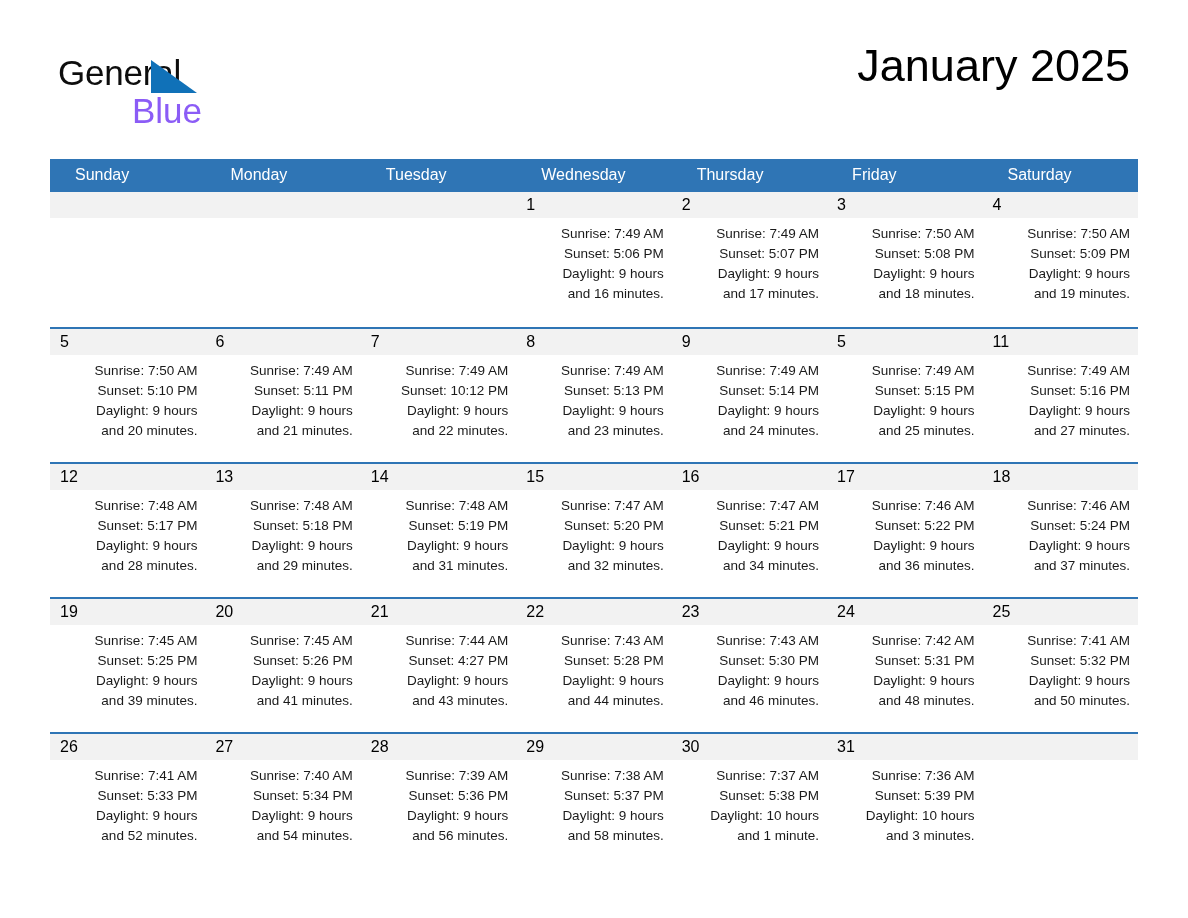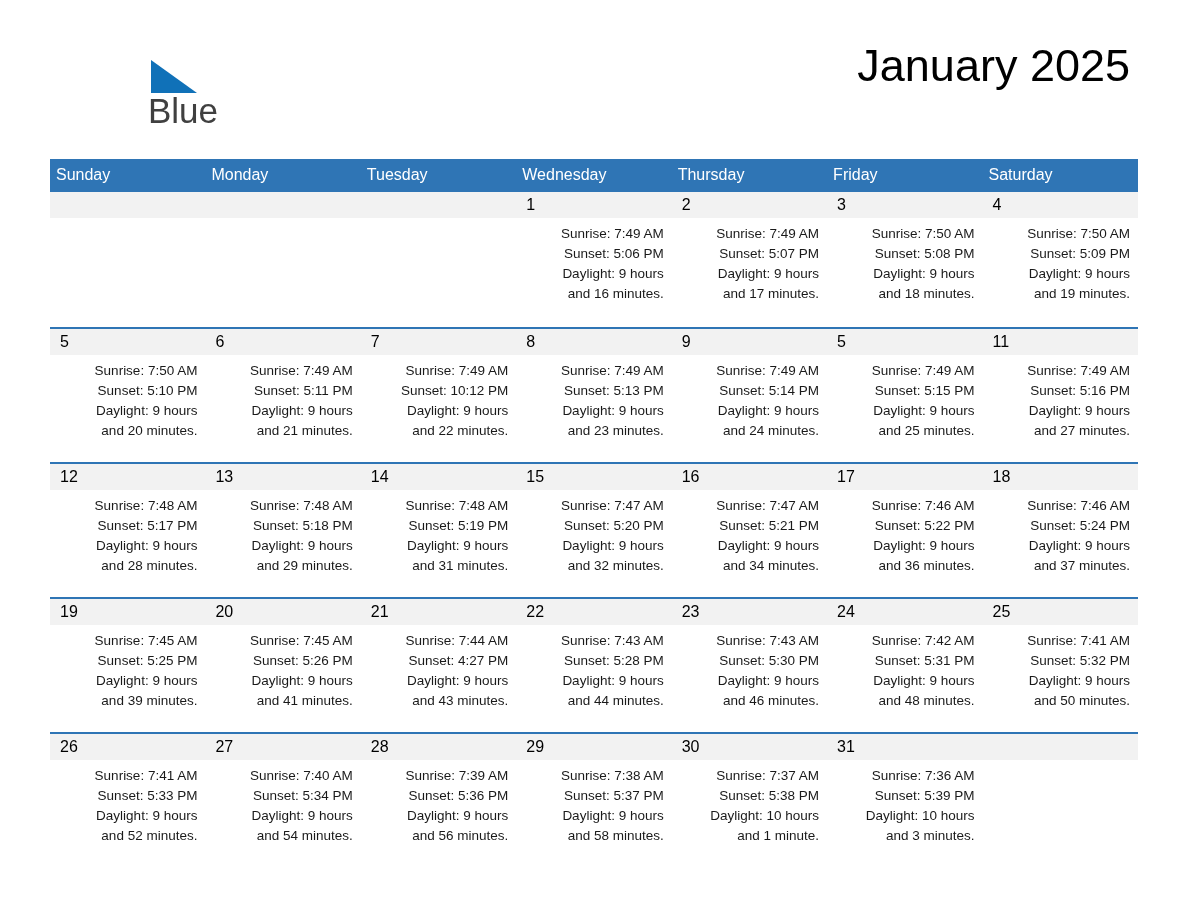--- a/index.html
+++ b/index.html
@@ -49,25 +49,25 @@
     position: absolute;
     left: 93px;
     top: 8px;
     width: 0;
     height: 0;
     border-left: 46px solid #1071b8;
     border-top: 33px solid transparent;
   }
   .brand-blue {
     position: absolute;
-    left: 90px;
+    left: 74px;
     top: 38px;
     font-size: 35px;
     line-height: 42px;
-    color: #404040;
+    color: #8b5cf6;
     font-weight: 400;
   }
 
   .title-wrap {
     position: absolute;
     right: 58px;
     top: 0;
     text-align: left;
   }
   .month-title {
@@ -94,21 +94,21 @@
     width: 1088px;
     border-collapse: collapse;
     table-layout: fixed;
   }
   .calendar th {
     background: #2f75b5;
     color: #ffffff;
     font-weight: 400;
     font-size: 16px;
     text-align: left;
-    padding: 6px 0 7px 6px;
+    padding: 6px 0 7px 25px;
     border: none;
     height: 20px;
     vertical-align: middle;
   }
   .calendar td {
     vertical-align: top;
     padding: 0;
     border: none;
     width: 155.4px;
   }
@@ -147,20 +147,21 @@
   }
 </style>
 </head>
 <body>
 
 <div class="page">
 
   <div class="topbar">
 
     <div class="brand">
+      <span class="brand-general">General</span>
       <span class="brand-flag"></span>
       <span class="brand-blue">Blue</span>
     </div>
 
     <div class="title-wrap">
       <div class="month-title">January 2025</div>
     </div>
 
   </div>
 

